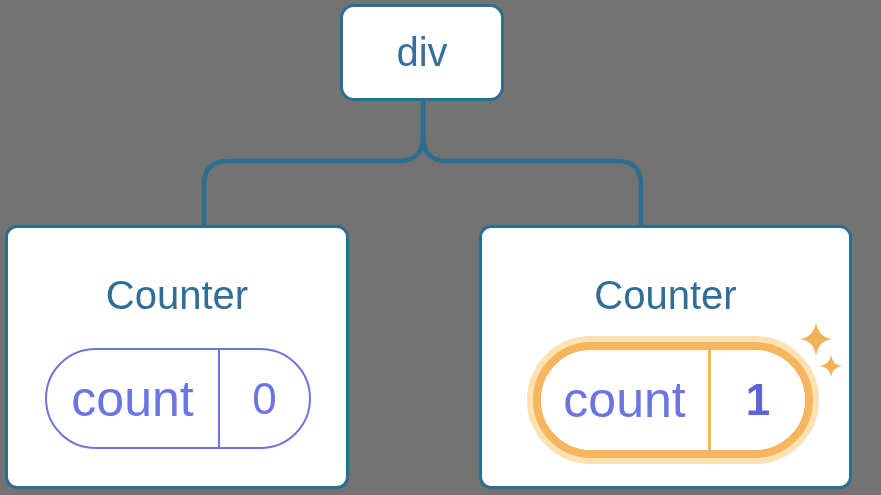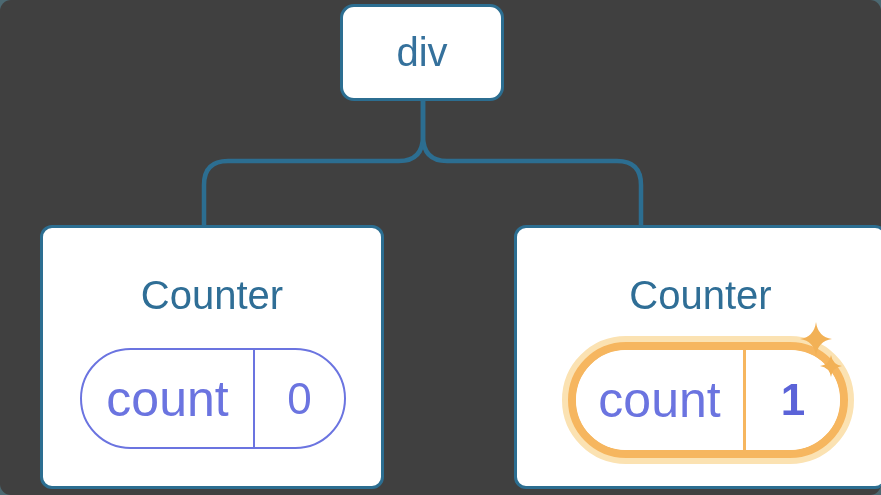--- a/index.html
+++ b/index.html
@@ -4,23 +4,22 @@
 <style>
   html, body { margin: 0; padding: 0; }
   body {
     font-family: "Liberation Sans", sans-serif;
     background: #4C6972;
   }
   .canvas {
     position: relative;
     width: 881px;
     height: 495px;
-    background: #404040;
+    background: #737373;
     overflow: hidden;
-    border-radius: 11px;
   }
   .connector-svg {
     position: absolute;
     left: 0; top: 0;
     width: 881px; height: 495px;
     pointer-events: none;
   }
   .node {
     position: absolute;
     background: #ffffff;
@@ -35,21 +34,20 @@
     align-items: center;
     justify-content: center;
   }
   .root-label {
     font-size: 40px;
     color: #35719C;
     font-weight: 500;
   }
   .counter-card {
     border-radius: 12px;
-    margin-left: 35px;
   }
   .card-left  { left: 5px;   top: 225px; width: 344px; height: 264px; }
   .card-right { left: 479px; top: 225px; width: 373px; height: 264px; }
   .card-title {
     position: absolute;
     left: 0; right: 0;
     top: 46px;
     text-align: center;
     font-size: 40px;
     line-height: 42px;

